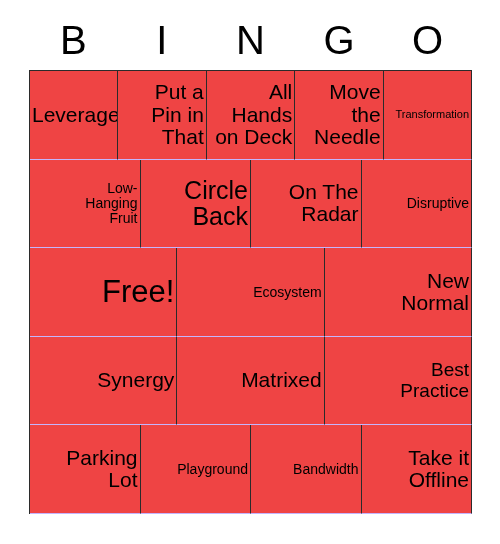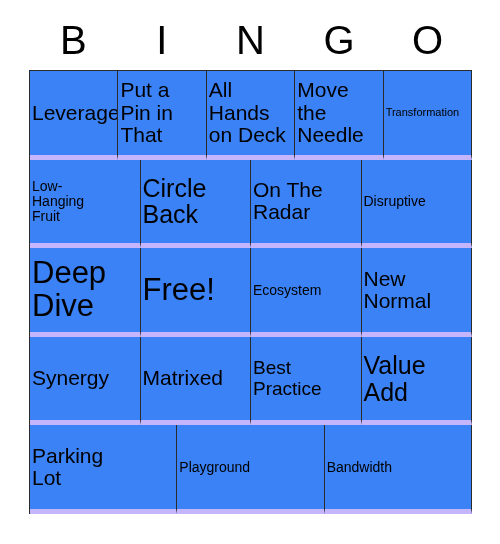--- a/index.html
+++ b/index.html
@@ -55,28 +55,28 @@
   }
   .grid-row {
     display: flex;
     flex: 1 1 0;
     min-height: 0;
   }
   .cell {
     flex: 1 1 0;
     min-width: 0;
     border-right: 1px solid #2b2b2b;
-    border-bottom: 5px solid #c4b5fd;
+    border-bottom: 1px solid #c4b5fd;
     box-sizing: border-box;
     display: flex;
     align-items: center;
     justify-content: center;
-    text-align: left;
+    text-align: right;
     padding: 1px 2px;
-    background: #3b82f6;
+    background: #ef4444;
     overflow: hidden;
   }
   .cell-text {
     display: block;
     width: 100%;
     line-height: 1.06;
     font-weight: 400;
     color: #000000;
     white-space: pre-line;
     word-break: normal;
@@ -145,24 +145,20 @@
           <span class="cell-text fs-m">On The
 Radar</span>
         </div>
       <div class="cell">
           <span class="cell-text fs-xxs">Disruptive</span>
         </div>
     </div>
 
     <div class="grid-row">
       <div class="cell">
-          <span class="cell-text fs-xl">Deep
-Dive</span>
-        </div>
-      <div class="cell">
           <span class="cell-text fs-xl">Free!</span>
         </div>
       <div class="cell">
           <span class="cell-text fs-xxs">Ecosystem</span>
         </div>
       <div class="cell">
           <span class="cell-text fs-m">New
 Normal</span>
         </div>
     </div>
@@ -171,33 +167,33 @@
       <div class="cell">
           <span class="cell-text fs-xs">Synergy</span>
         </div>
       <div class="cell">
           <span class="cell-text fs-xs">Matrixed</span>
         </div>
       <div class="cell">
           <span class="cell-text fs-s">Best
 Practice</span>
         </div>
-      <div class="cell">
-          <span class="cell-text fs-l">Value
-Add</span>
-        </div>
     </div>
 
     <div class="grid-row">
       <div class="cell">
           <span class="cell-text fs-m">Parking
 Lot</span>
         </div>
       <div class="cell">
           <span class="cell-text fs-xxs">Playground</span>
         </div>
       <div class="cell">
           <span class="cell-text fs-xxs">Bandwidth</span>
         </div>
+      <div class="cell">
+          <span class="cell-text fs-m">Take it
+Offline</span>
+        </div>
     </div>
 
   </div>
 </div>
 
 </body></html>

